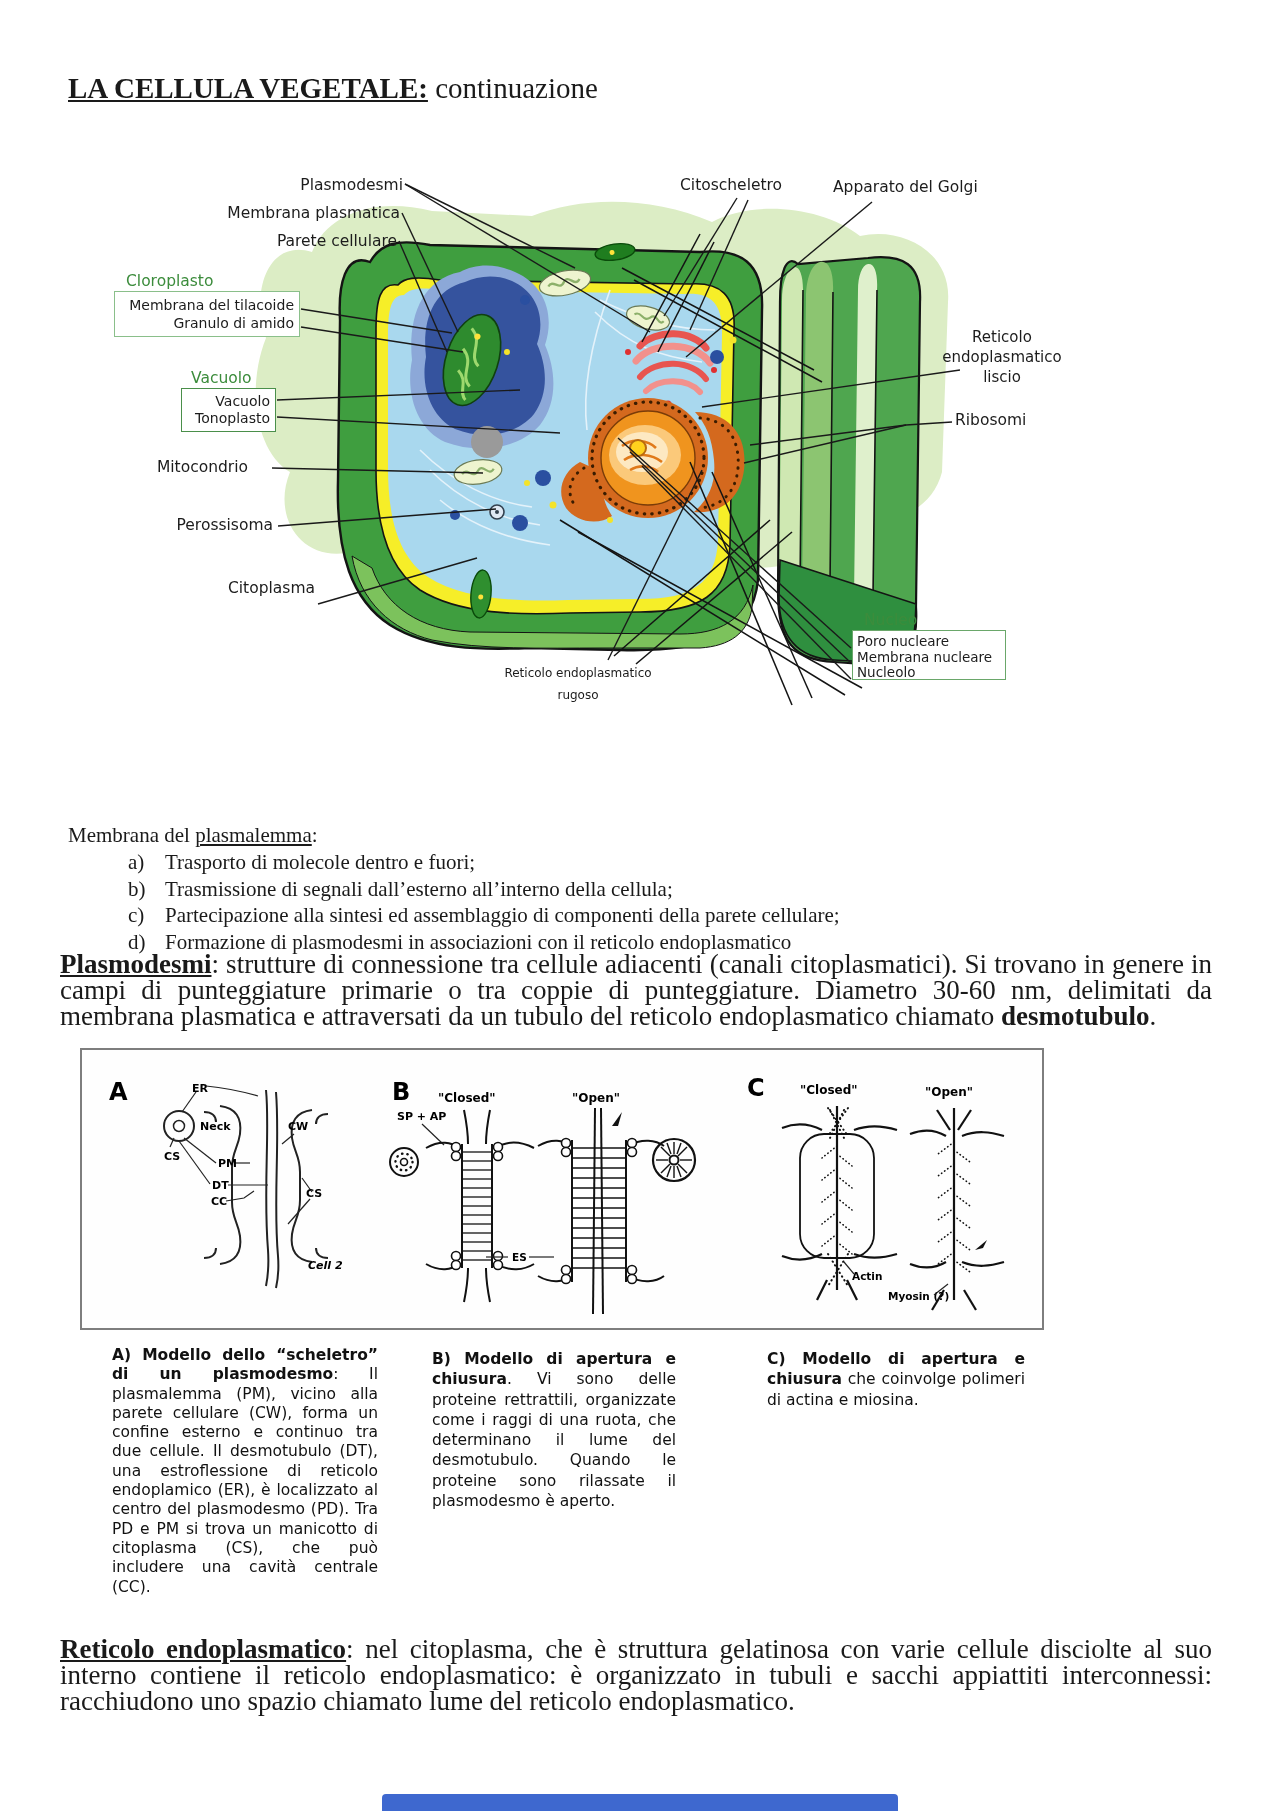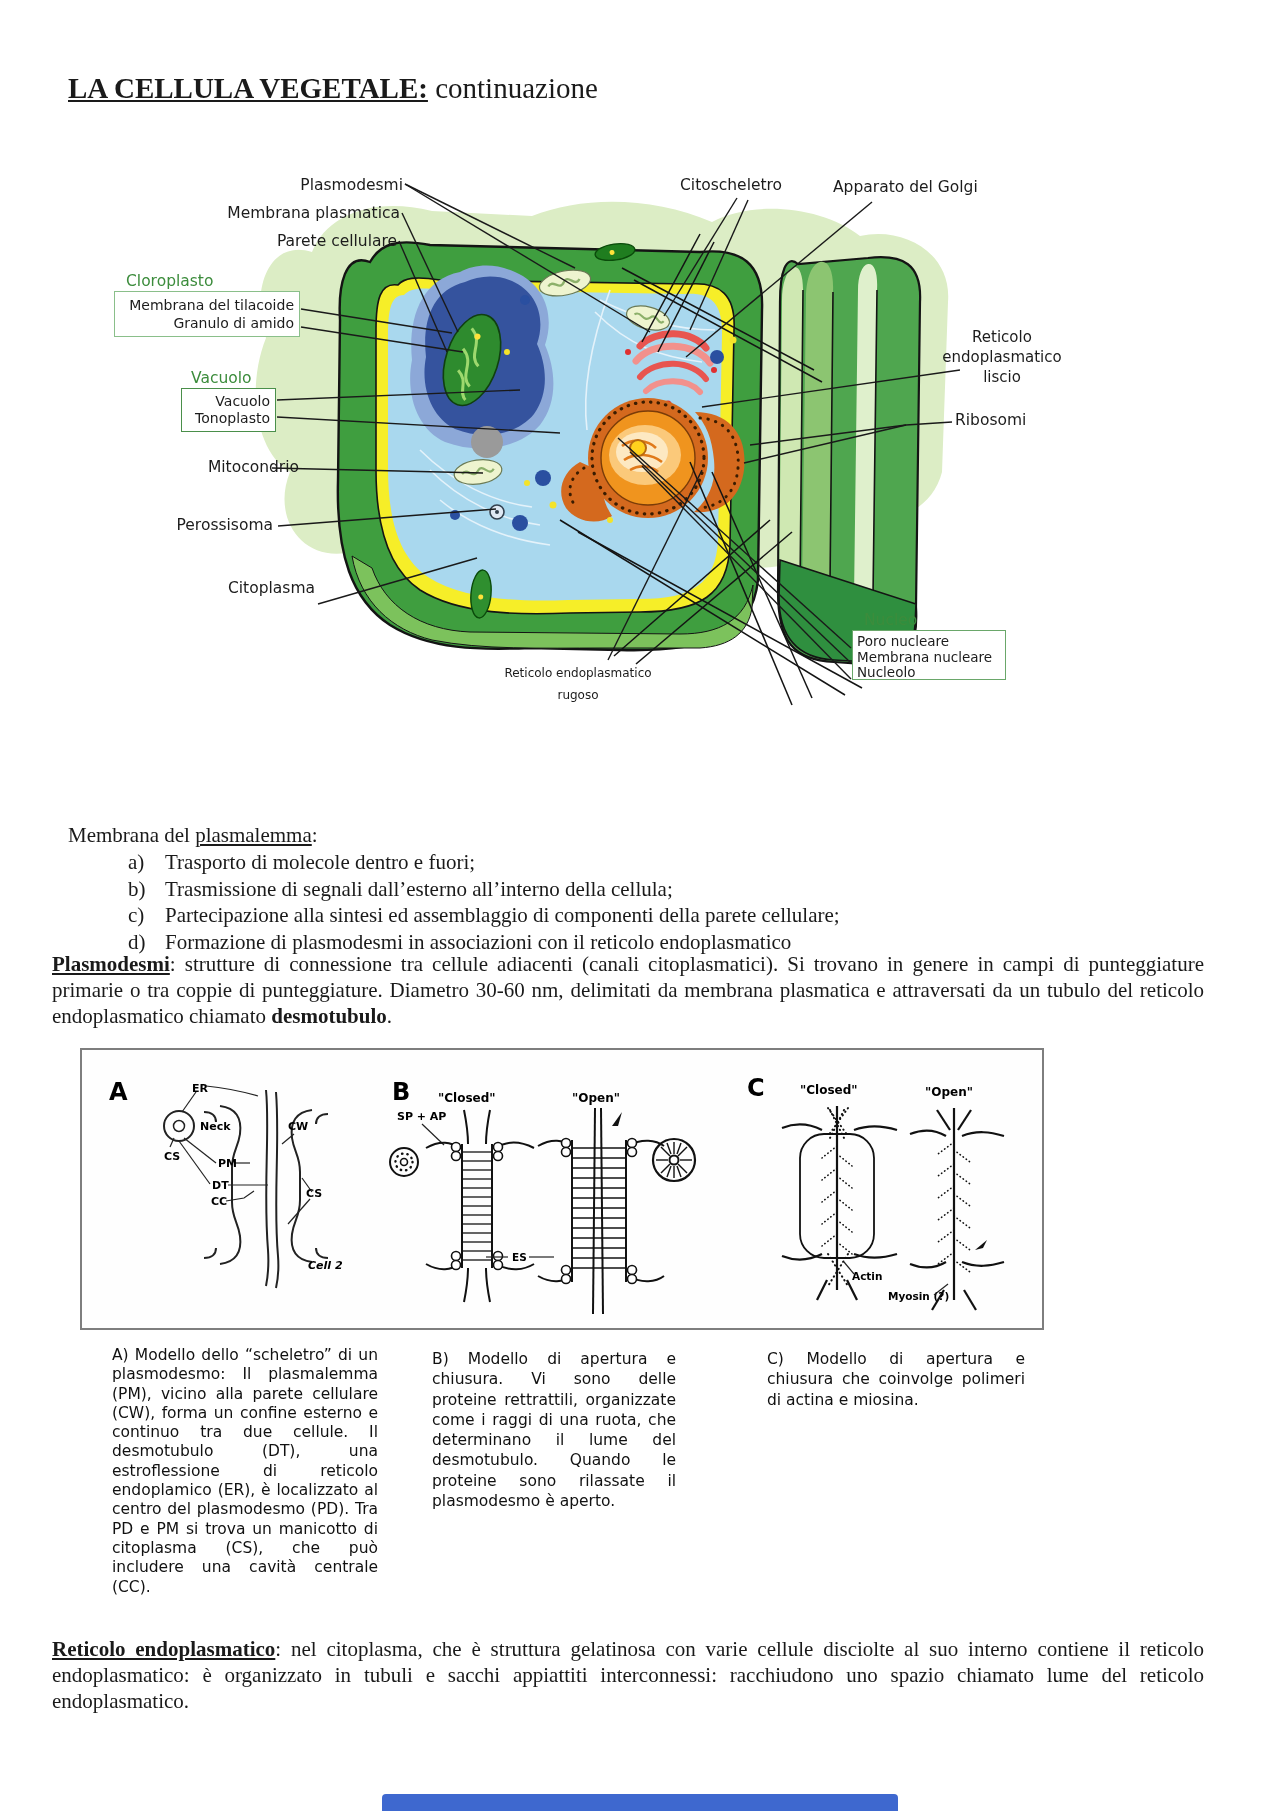--- a/index.html
+++ b/index.html
@@ -15,37 +15,37 @@
   .lblbox{position:absolute;font-family:"DejaVu Sans",sans-serif;color:#1c1c1c;background:#fff;}
   .clorobox{left:114px;top:291px;width:186px;height:46px;border:1.5px solid #8abf8a;
             font-size:14px;line-height:18px;text-align:right;padding:4px 5px 0 0;box-sizing:border-box;}
   .vacbox{left:181px;top:388px;width:95px;height:44px;border:1.5px solid #4a8f4a;
           font-size:14px;line-height:17px;text-align:right;padding:4px 5px 0 0;box-sizing:border-box;}
   .nucleobox{left:852px;top:630px;width:154px;height:50px;border:1.5px solid #6aa76a;
              font-size:13.5px;line-height:15.5px;text-align:left;padding:3px 0 0 4px;box-sizing:border-box;}
   .hdr-underline{border-bottom:1.5px solid #4a8f4a;padding-bottom:19px;}
   .center3{text-align:center;white-space:normal;}
   
-  .bodypara{position:absolute;left:52px;width:1152px;font-size:21px;line-height:26px;text-align:justify;}
+  .bodypara{position:absolute;left:60px;width:1152px;font-size:27px;line-height:26px;text-align:justify;}
   .lead{font-weight:bold;text-decoration:underline;}
   .b{font-weight:bold;}
   .funz{position:absolute;left:68px;top:822px;font-size:21px;line-height:26px;}
   .funz .pb{font-weight:normal;text-decoration:underline;}
   .list{position:absolute;left:128px;top:849px;font-size:21px;line-height:26.5px;}
   .list .row{display:flex;}
   .list .mk{width:37px;flex:none;}
   
   .figbox{position:absolute;left:80px;top:1048px;width:960px;height:278px;border:2px solid #7e7e7e;
           background:#fefefe;box-sizing:content-box;}
   .cap{position:absolute;font-family:"DejaVu Sans",sans-serif;font-size:15.5px;color:#111;
        text-align:justify;}
   .capA{left:112px;top:1346px;width:266px;line-height:19.3px;}
   .capB{left:432px;top:1349px;width:244px;line-height:20.3px;}
   .capC{left:767px;top:1349px;width:258px;line-height:20.3px;}
-  .cap .cb{font-weight:normal;}
+  .cap .cb{font-weight:bold;}
   .bottombar{position:absolute;left:382px;top:1794px;width:516px;height:17px;background:#3e68cf;
              border-radius:4px 4px 0 0;}
   svg text{font-family:"DejaVu Sans",sans-serif;}
 </style>
 </head>
 <body>
 
 <div class="page">
 
   <svg class="abs" style="left:0;top:0" width="1280" height="820" viewBox="0 0 1280 820">
@@ -206,21 +206,21 @@
     <div>Membrana del tilacoide</div>
     <div>Granulo di amido</div>
   </div>
 
   <div class="lbl green" style="left:191px;top:369px">Vacuolo</div>
   <div class="lblbox vacbox">
     <div>Vacuolo</div>
     <div>Tonoplasto</div>
   </div>
 
-  <div class="lbl" style="right:981px;top:458px">Mitocondrio</div>
+  <div class="lbl" style="right:1032px;top:458px">Mitocondrio</div>
   <div class="lbl" style="right:1007px;top:516px">Perossisoma</div>
   <div class="lbl" style="right:965px;top:579px">Citoplasma</div>
 
   <div class="lbl" style="left:680px;top:176px">Citoscheletro</div>
   <div class="lbl" style="left:833px;top:178px">Apparato del Golgi</div>
   <div class="lbl center3" style="left:928px;top:327px;width:148px;line-height:20px;font-size:15px">Reticolo endoplasmatico liscio</div>
   <div class="lbl" style="left:955px;top:411px">Ribosomi</div>
 
   <div class="lbl green hdr-underline" style="left:864px;top:611px">Nucleo</div>
   <div class="lblbox nucleobox">

